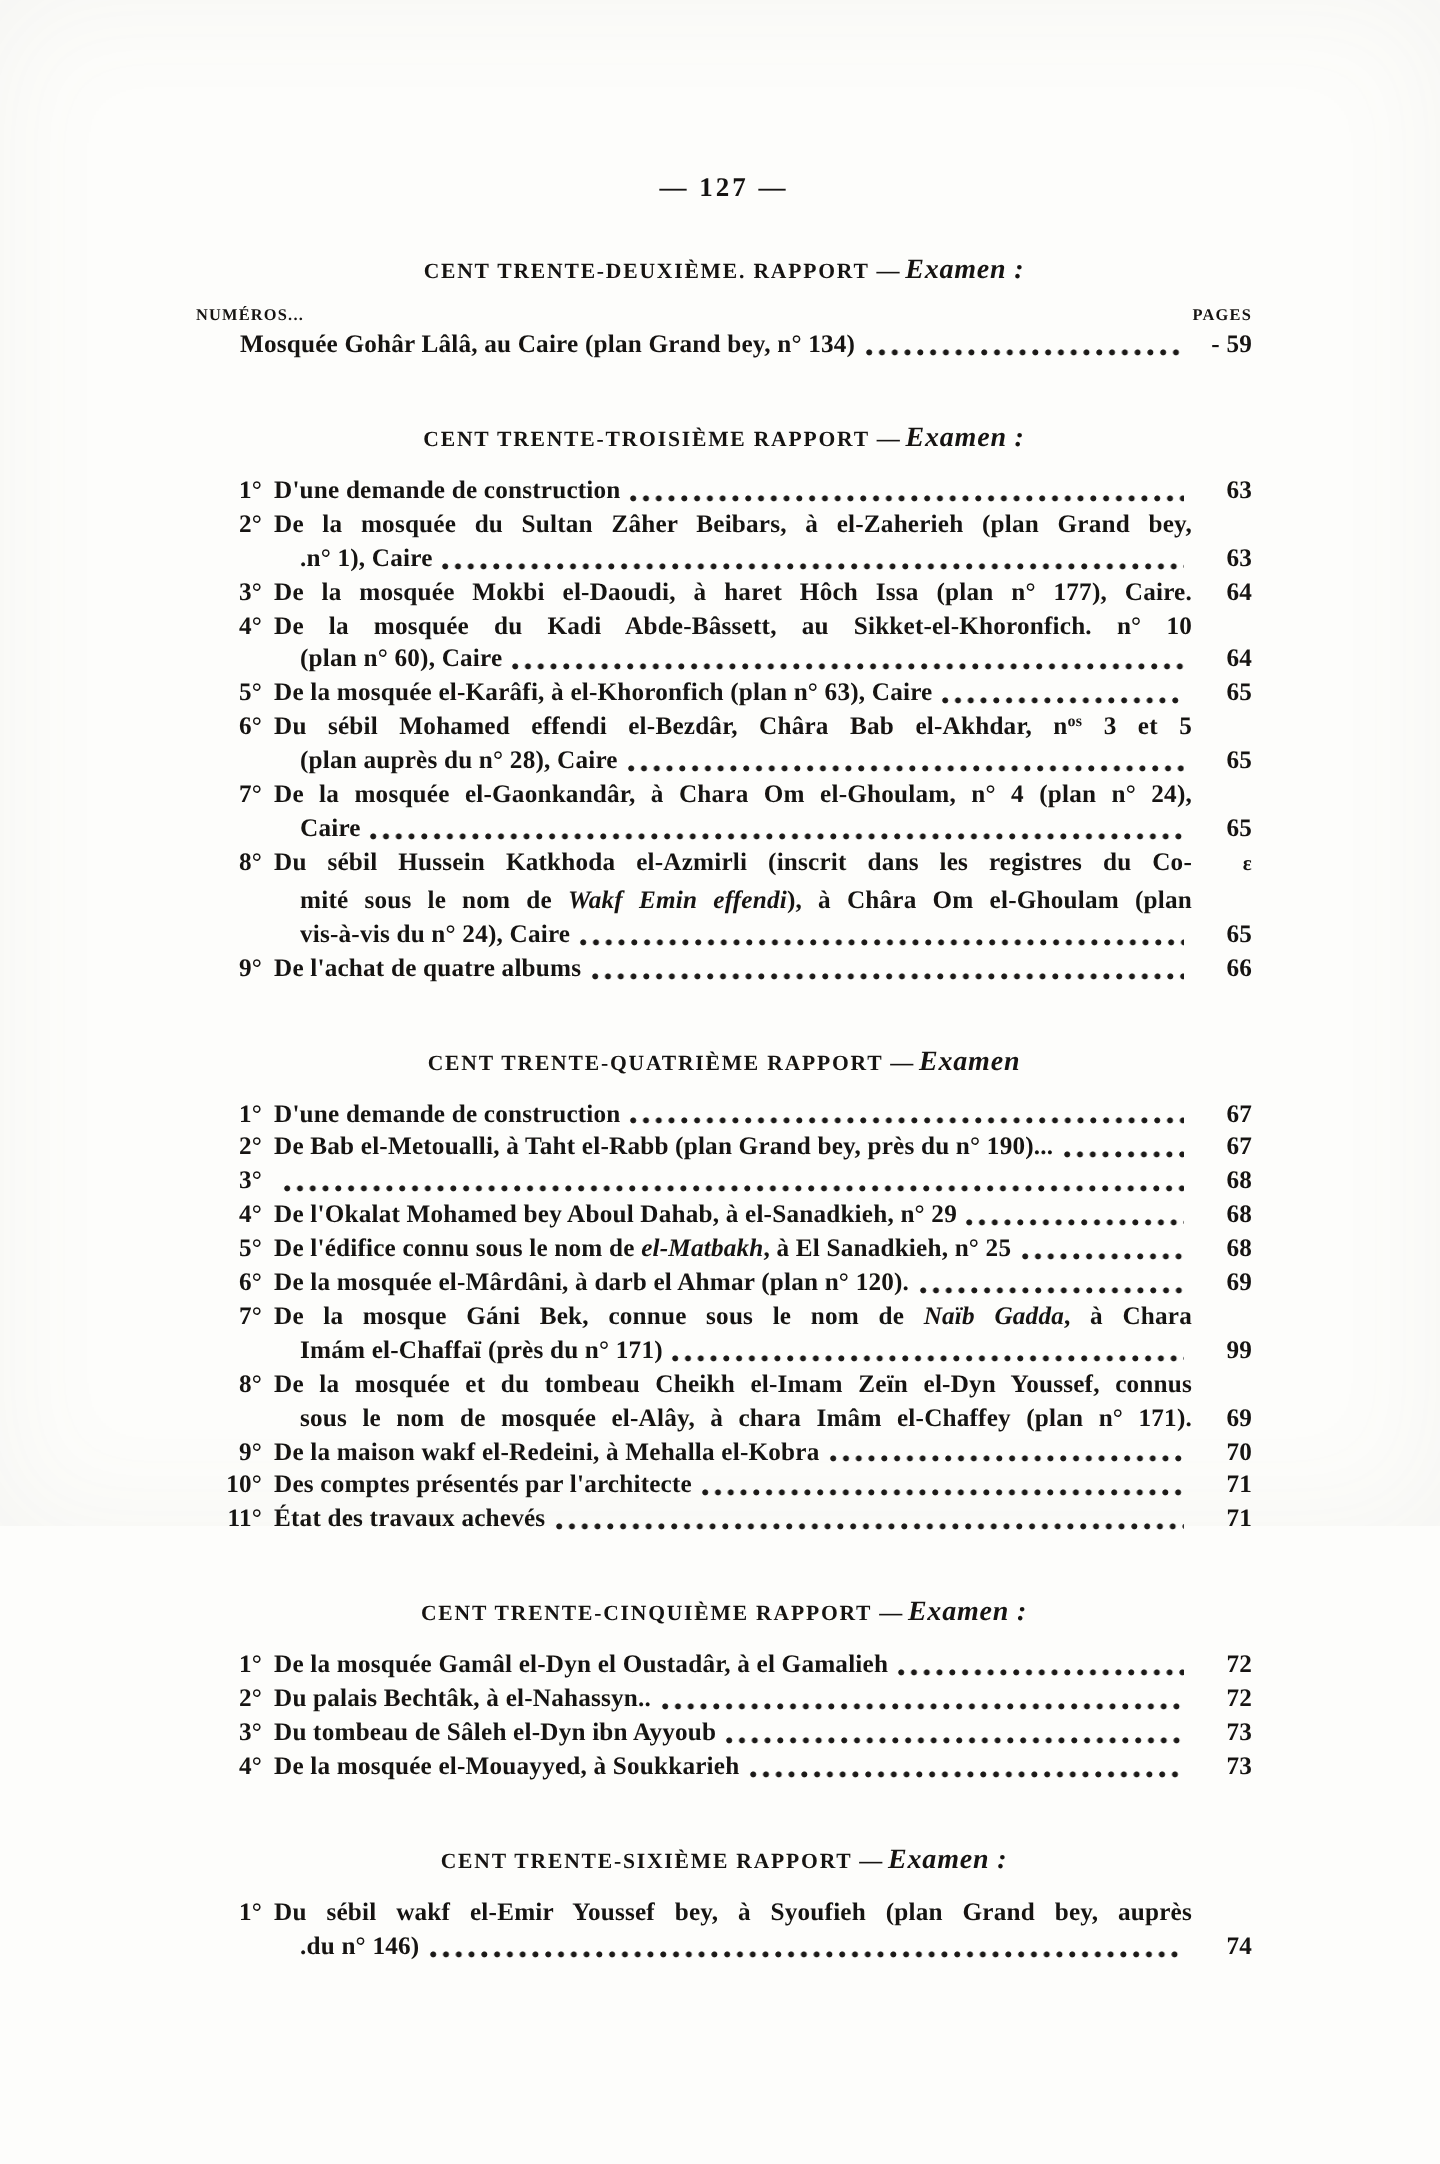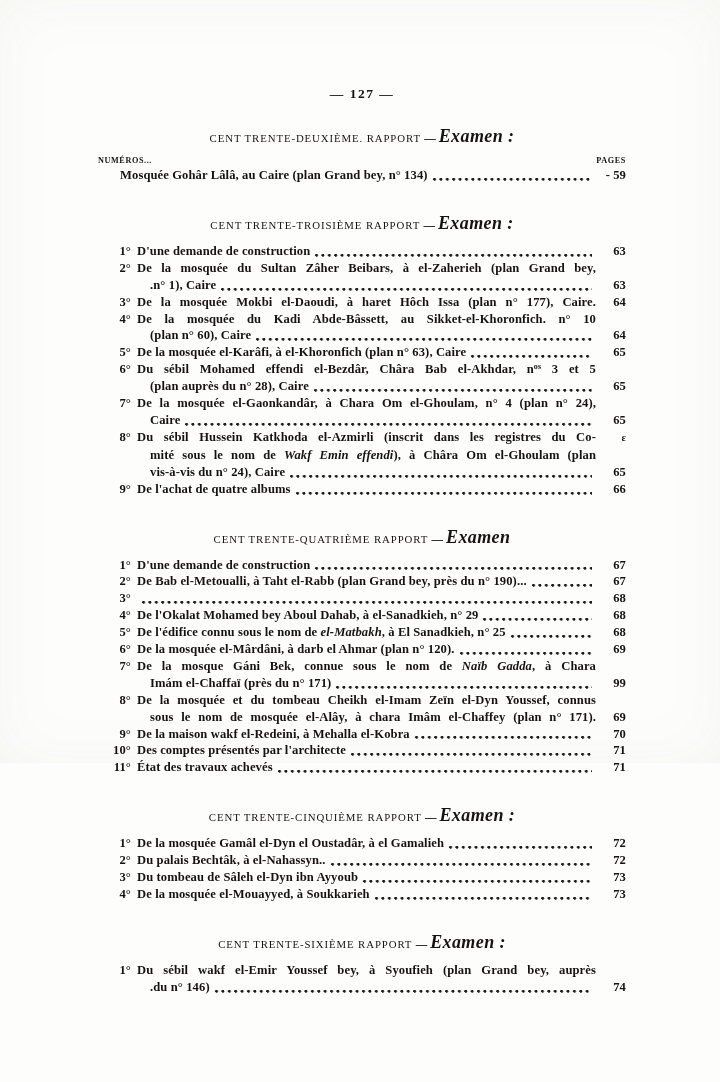--- a/index.html
+++ b/index.html
@@ -32,26 +32,26 @@
   }
   .section { margin-top: 29px; }
   .section.first { margin-top: 24px; }
   .heading {
     text-align: center;
     margin-bottom: 9px;
     white-space: nowrap;
   }
   .h-title {
     font-size: 10.8px;
-    font-weight: 400;
+    font-weight: 700;
     letter-spacing: 0.9px;
   }
   .h-dash { font-size: 11.5px; font-weight: 700; }
   .h-examen {
-    font-size: 18px;
+    font-size: 14px;
     font-weight: 700;
     font-style: italic;
     letter-spacing: 0.4px;
   }
   .colhead {
     display: flex;
     justify-content: space-between;
     align-items: baseline;
     margin: 0 0 2px 0;
   }

